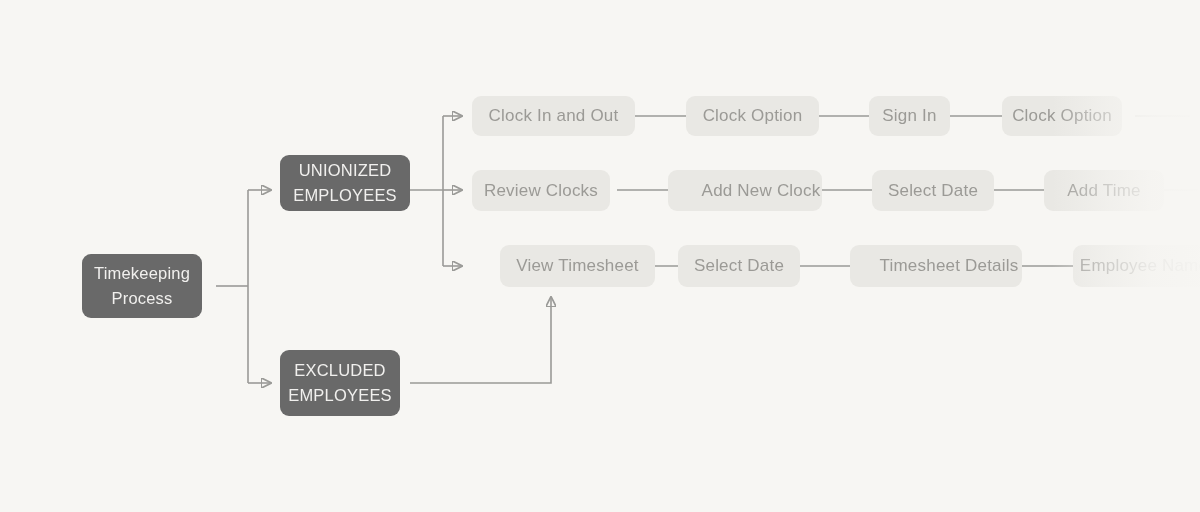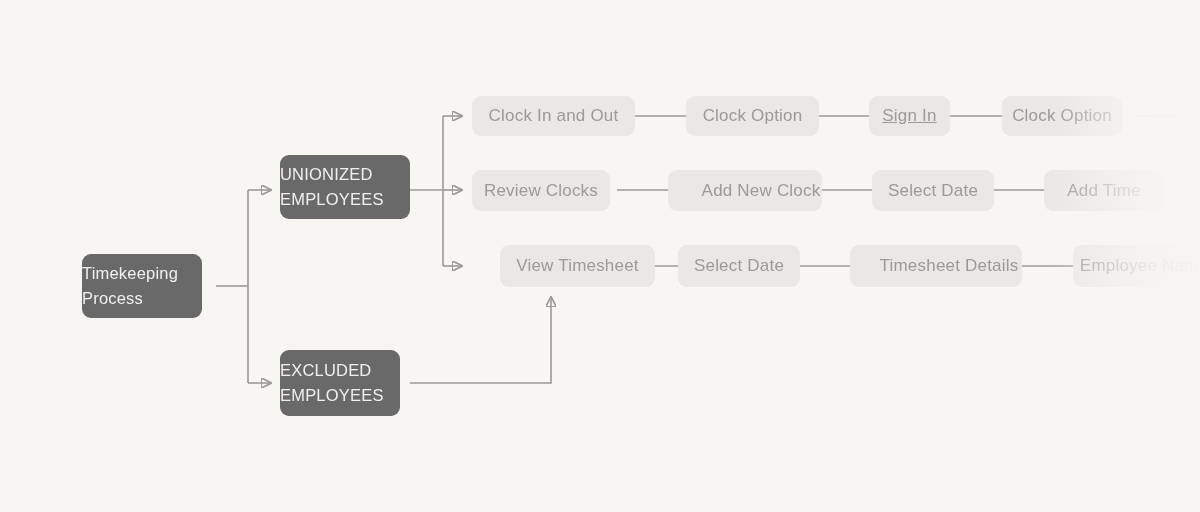--- a/index.html
+++ b/index.html
@@ -28,21 +28,21 @@
     stroke:var(--connector);
     stroke-width:1.6;
     fill:none;
   }
   #edge-layer path.faint{
     stroke:var(--faint-line);
   }
   .node{
     position:absolute;
     display:flex;align-items:center;justify-content:center;
-    text-align:left;
+    text-align:center;
     border-radius:9px;
     box-sizing:border-box;
     line-height:24px;
     letter-spacing:.2px;
     cursor:default;
     white-space:nowrap;
   }
   .node.dark{
     background:var(--dark-node-fill);
     color:var(--dark-node-text);
@@ -100,27 +100,27 @@
     <path d="M994 190 H1044"></path>
     <path class="faint" d="M1147 190 H1198"></path>
 
     <path d="M627 266 H678"></path>
     <path d="M800 266 H850"></path>
     <path d="M1022 266 H1073"></path>
   </svg>
 
   <div class="node dark" style="left:82px;top:254px;width:120px;height:64px;">Timekeeping Process</div>
 
-  <div class="node dark" style="left:280px;top:155px;width:130px;height:64px;">UNIONIZED EMPLOYEES</div>
+  <div class="node dark" style="left:280px;top:155px;width:130px;height:56px;">UNIONIZED EMPLOYEES</div>
 
   <div class="node dark" style="left:280px;top:350px;width:120px;height:66px;">EXCLUDED EMPLOYEES</div>
 
   <div class="node light" style="left:472px;top:96px;width:163px;height:40px;">Clock In and Out</div>
   <div class="node light" style="left:686px;top:96px;width:133px;height:40px;">Clock Option</div>
-  <div class="node light" style="left:869px;top:96px;width:81px;height:40px;text-decoration:underline;">Sign In</div>
+  <div class="node light" style="left:869px;top:96px;width:81px;height:40px;">Sign In</div>
   <div class="node light" style="left:1002px;top:96px;width:120px;height:40px;">Clock Option</div>
 
   <div class="node light" style="left:472px;top:170px;width:138px;height:41px;">Review Clocks</div>
   <div class="node light" style="left:668px;top:170px;width:154px;height:41px;padding-left:32px;">Add New Clock</div>
   <div class="node light" style="left:872px;top:170px;width:122px;height:41px;">Select Date</div>
   <div class="node light" style="left:1044px;top:170px;width:120px;height:41px;">Add Time</div>
 
   <div class="node light" style="left:500px;top:245px;width:155px;height:42px;">View Timesheet</div>
   <div class="node light" style="left:678px;top:245px;width:122px;height:42px;">Select Date</div>
   <div class="node light" style="left:850px;top:245px;width:172px;height:42px;padding-left:26px;">Timesheet Details</div>

